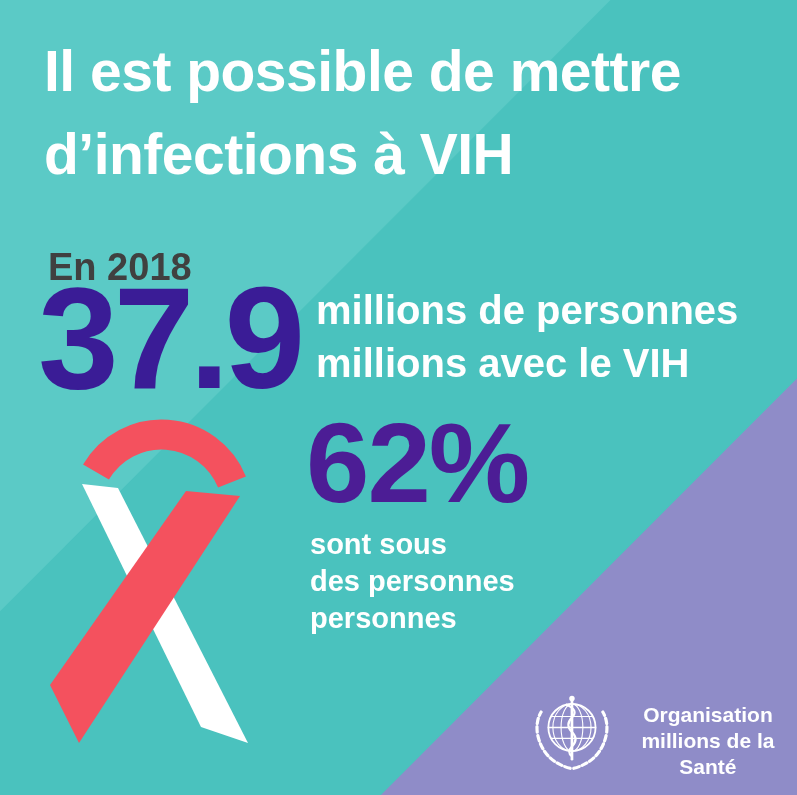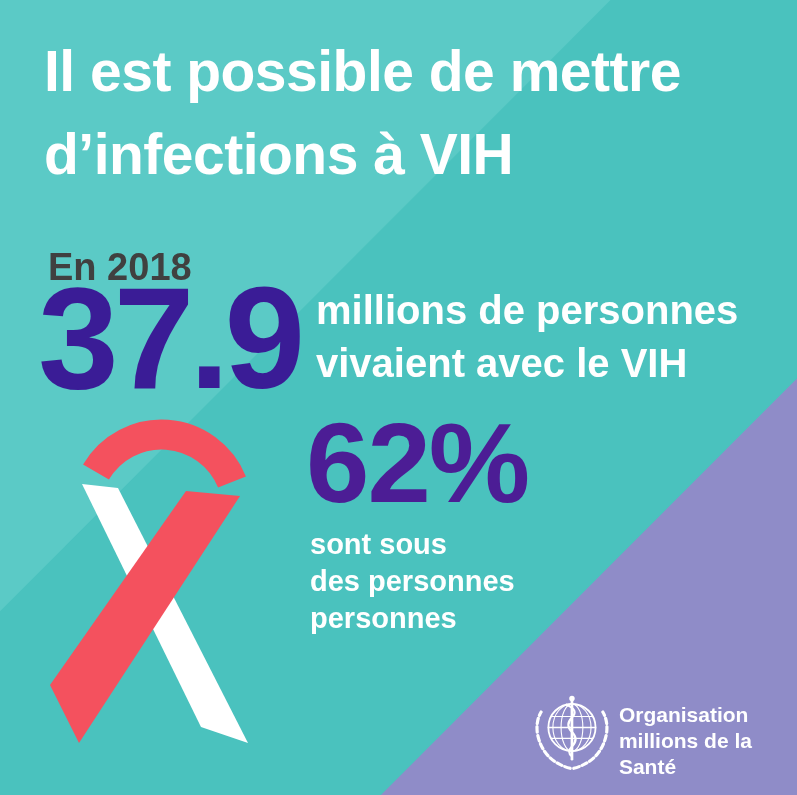--- a/index.html
+++ b/index.html
@@ -41,21 +41,21 @@
   .pct-number {
     position:absolute; left:306px; top:406px;
     font-size:114px; line-height:1; font-weight:bold;
     letter-spacing:-2px; color:#4c1d95;
   }
   .stat2-desc {
     position:absolute; left:310px; top:526px;
     font-size:29px; line-height:37px; font-weight:bold; color:#FFFFFF;
   }
   .stat2-desc span { display:block; }
-  .who-logo { position:absolute; left:532px; top:690px; display:flex; align-items:flex-start; }
+  .who-logo { position:absolute; left:532px; top:690px; display:flex; align-items:flex-start;text-align:center; }
   .who-emblem { width:88px; height:84px; }
   .who-text {
     margin-left:7px; margin-top:12px;
     font-size:21px; line-height:26px; font-weight:bold; color:#FFFFFF;
   }
   .who-text span { display:block; }
 </style>
 </head>
 <body>
 
@@ -68,21 +68,21 @@
     <span>Il est possible de mettre</span>
     <span>d’infections à VIH</span>
   </h1>
 
   <div class="year-label">En 2018</div>
 
   <div class="big-number">37.9</div>
 
   <div class="stat1-desc">
     <span>millions de personnes</span>
-    <span>vivaient avec le VIH</span>
+    <span>millions avec le VIH</span>
   </div>
 
   <div class="ribbon-wrap">
     <svg width="210" height="340" viewBox="0 0 210 340" xmlns="http://www.w3.org/2000/svg">
 
       <path d="M 50,60 A 76,76 0 0 1 186,70" fill="none" stroke="#F4515E" stroke-width="30"></path>
 
       <path d="M 36,72 L 72,76 L 202,331 L 155,315 Z" fill="#FFFFFF"></path>
 
       <path d="M 140,79 L 194,84 L 33,331 L 4,273 Z" fill="#F4515E"></path>

